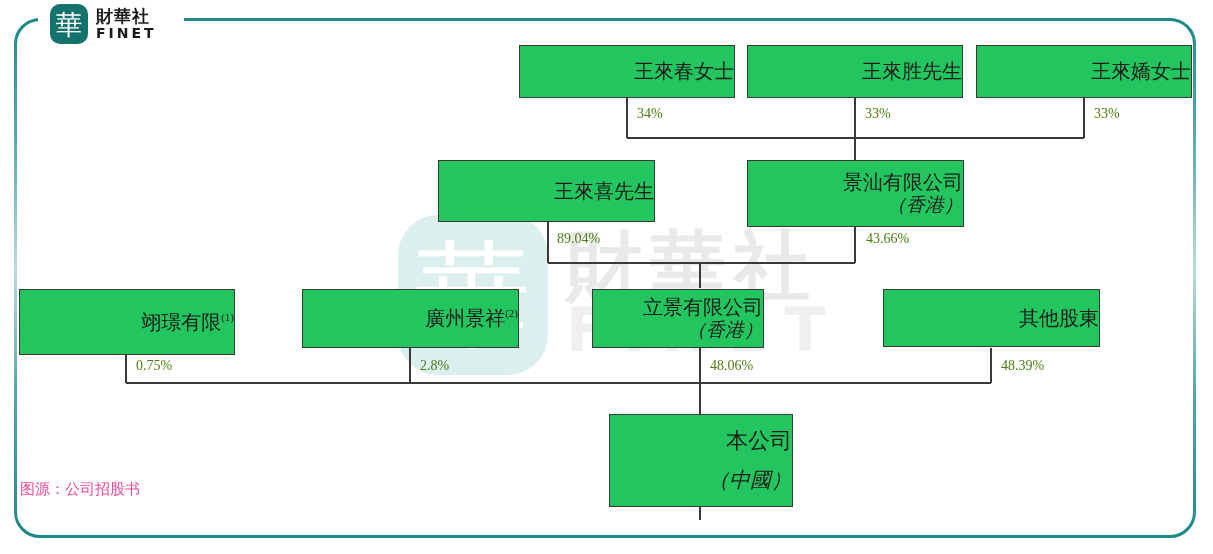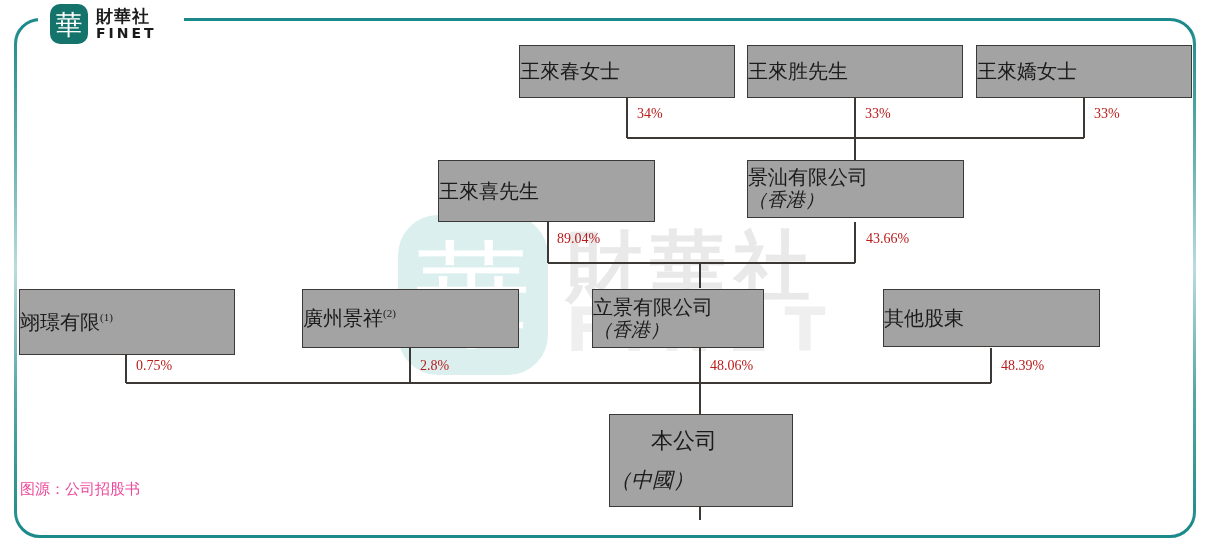--- a/index.html
+++ b/index.html
@@ -138,24 +138,24 @@
   }
 
   
   .lines { position: absolute; left: 0; top: 0; z-index: 1; }
 
   
   .node {
     position: absolute;
     box-sizing: border-box;
     border: 1.6px solid #3b3835;
-    background: #a3a3a3;
+    background: #22c55e;
     display: flex;
     flex-direction: column;
-    align-items: flex-start;
+    align-items: flex-end;
     justify-content: center;
     z-index: 2;
   }
   .node-title {
     font-size: 20px;
     color: #1b1b1b;
     line-height: 1.15;
     white-space: nowrap;
     font-family: "Liberation Serif", "DejaVu Serif", serif;
   }
@@ -166,21 +166,21 @@
     line-height: 1.2;
     white-space: nowrap;
     font-family: Liberation Serif, serif;
   }
   .sup { font-size: 11px; vertical-align: super; }
 
   
   .pct {
     position: absolute;
     font-size: 14px;
-    color: #b91c1c;
+    color: #4d7c0f;
     z-index: 2;
     white-space: nowrap;
     font-family: "Liberation Serif", "DejaVu Serif", serif;
   }
 
   
   .source {
     position: absolute;
     left: 20px;
     top: 480px;
@@ -249,21 +249,21 @@
   </div>
 
   <div class="pct" style="left:637px; top:106px;">34%</div>
   <div class="pct" style="left:865px; top:106px;">33%</div>
   <div class="pct" style="left:1094px; top:106px;">33%</div>
 
   <div class="node" style="left:438px; top:160px; width:217px; height:62px;">
     <span class="node-title">王來喜先生</span>
   </div>
 
-  <div class="node" style="left:747px; top:160px; width:217px; height:58px;">
+  <div class="node" style="left:747px; top:160px; width:217px; height:67px;">
     <span class="node-title">景汕有限公司</span>
     <span class="node-sub">（香港）</span>
   </div>
 
   <div class="pct" style="left:557px; top:231px;">89.04%</div>
   <div class="pct" style="left:866px; top:231px;">43.66%</div>
 
   <div class="node" style="left:19px; top:289px; width:216px; height:66px;">
     <span class="node-title">
       <span>翊璟有限</span><span class="sup">(1)</span>

